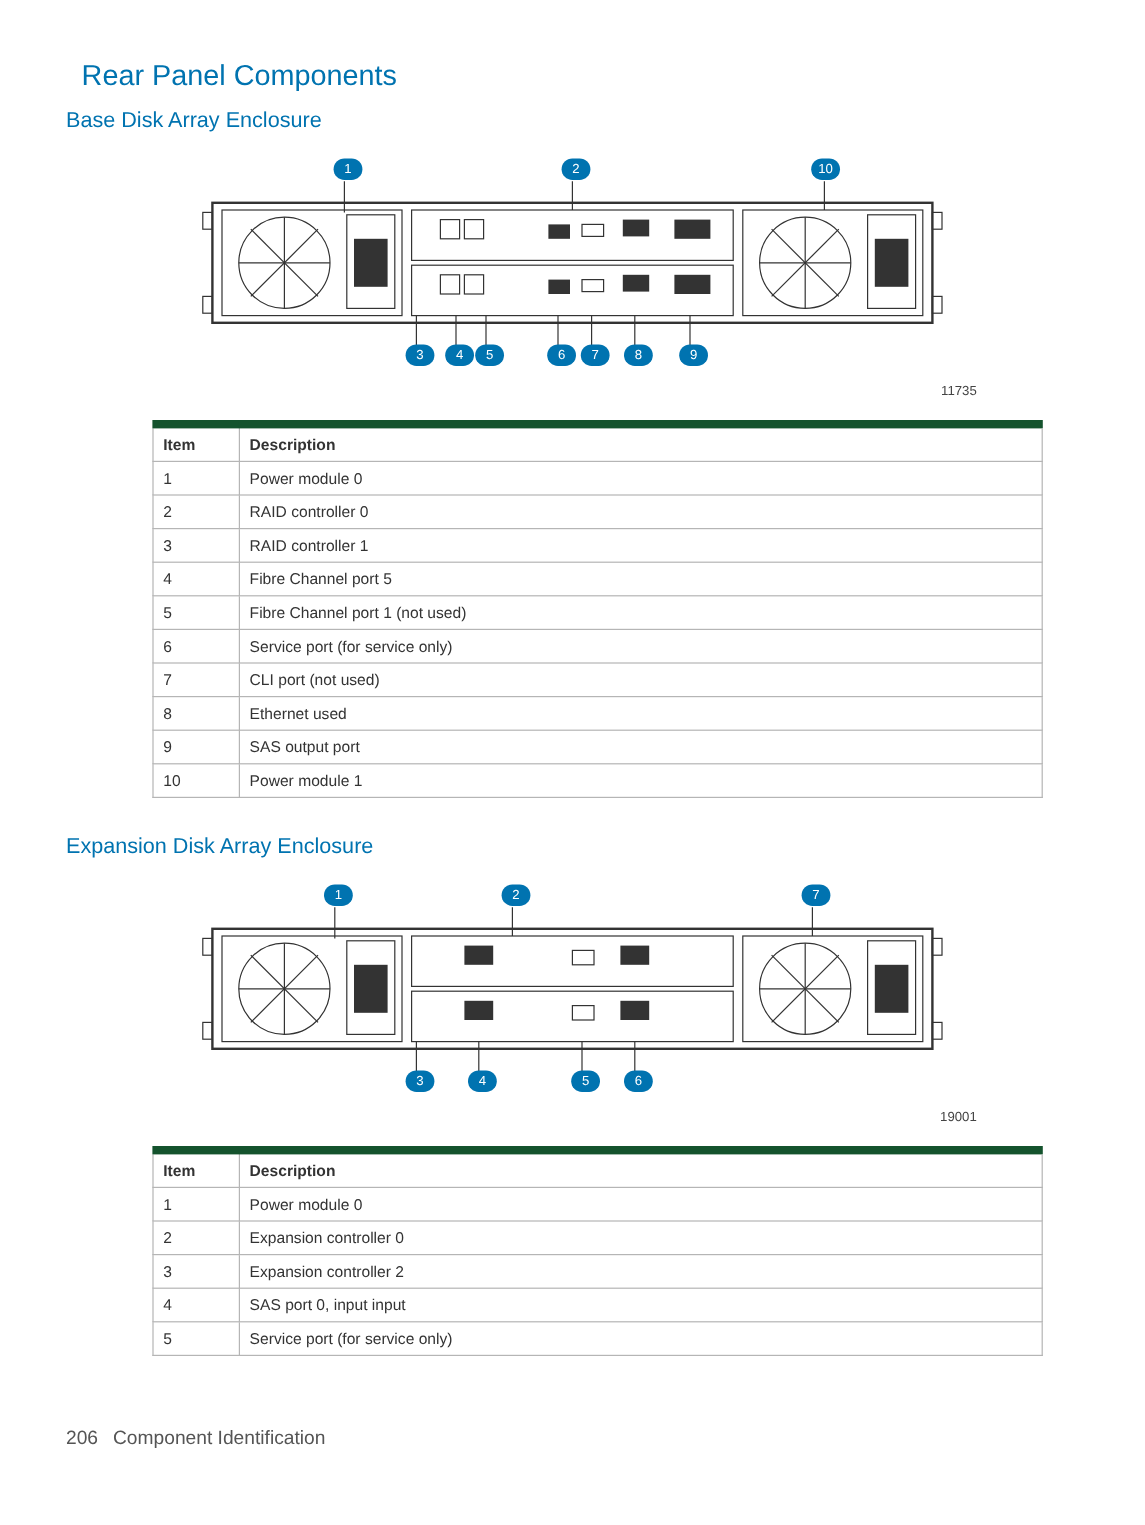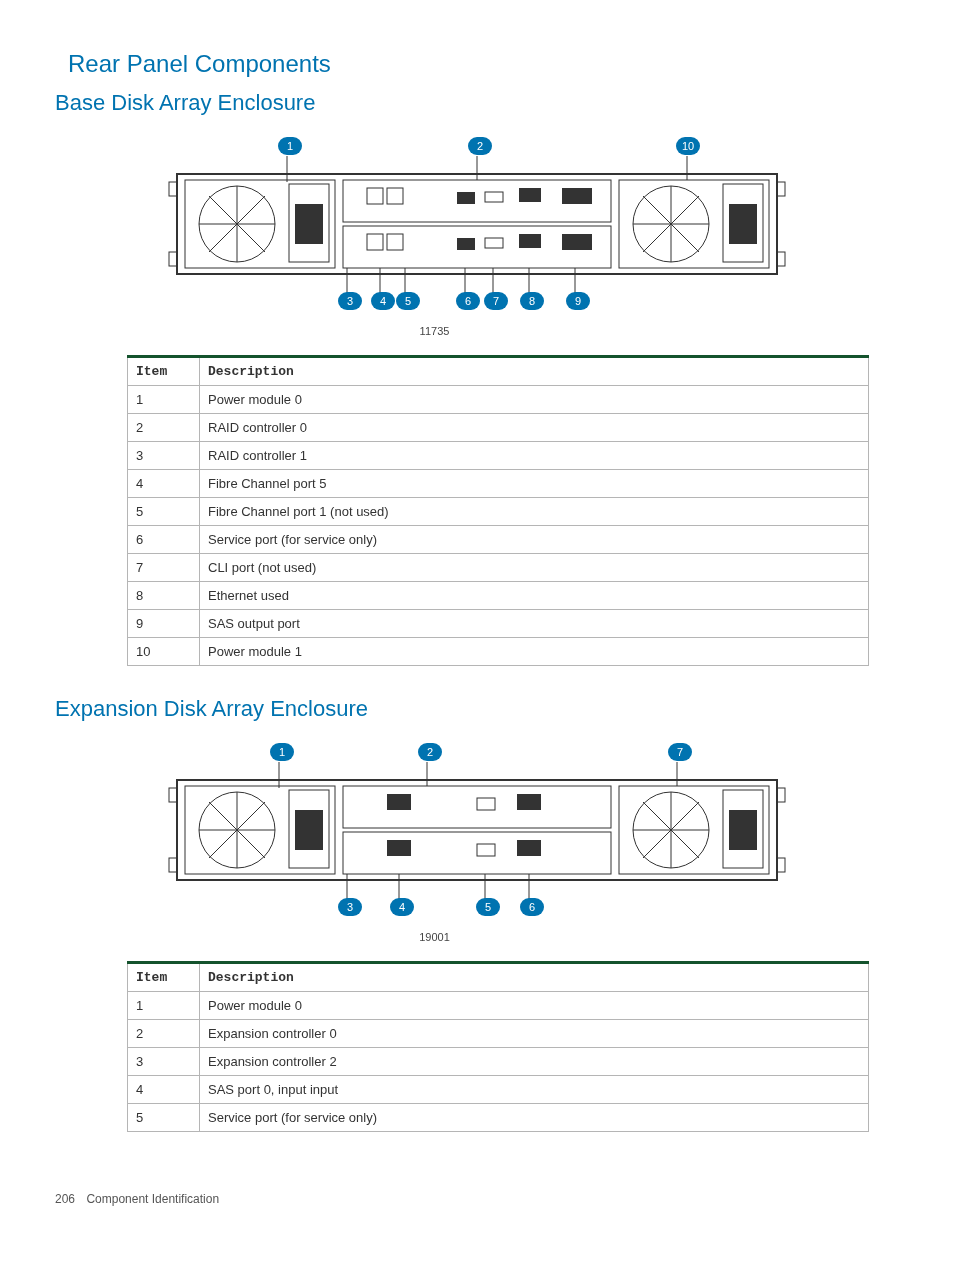--- a/index.html
+++ b/index.html
@@ -13,29 +13,29 @@
   }
   h1.section-title {
     color: #0073b0;
     font-weight: 400;
     font-size: 24px;
     margin: 0 0 12px 13px;
   }
   h2.subsection-title {
     color: #0073b0;
     font-weight: 400;
-    font-size: 22px;
+    font-size: 18px;
     margin: 0 0 18px 0;
   }
   .figure-wrap {
     text-align: center;
     margin-bottom: 6px;
   }
   .figure-id {
-    text-align: center;
+    text-align: right;
     font-size: 11px;
     color: #444;
     margin: 4px 85px 18px 0;
   }
   
   .co {
     display:inline-block;
     background:#0073b0;
     color:#fff;
     border-radius:10px;
@@ -54,31 +54,30 @@
     font-size: 13px;
   }
   table.component-table th,
   table.component-table td {
     border: 1px solid #b5b5b5;
     text-align: left;
     padding: 6px 8px;
     vertical-align: top;
   }
   table.component-table thead tr {
-    border-top: 3px solid #14532d;
-    font-family: Liberation Mono, monospace;
+    border-top: 7px solid #14532d;
   }
   table.component-table th {
     font-weight: bold;
     color:#333;
   }
   table.component-table col.item-col { width: 72px; }
   .footer {
     margin-top: 60px;
-    font-size: 12px;
+    font-size: 16px;
     color:#555;
   }
   .footer .pagenum { margin-right:8px; }
   
   svg { display:block; margin:0 auto; }
 </style>
 </head>
 <body>
 
 <h1 class="section-title">Rear Panel Components</h1>

